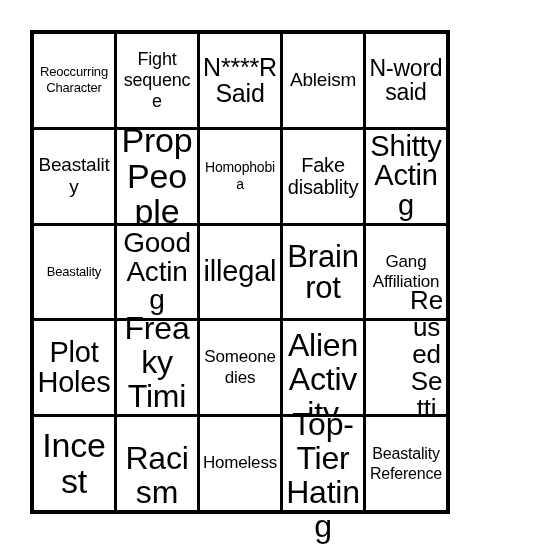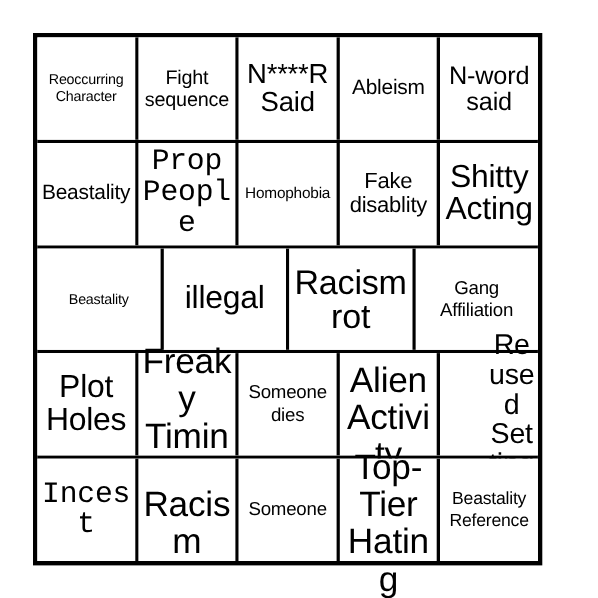--- a/index.html
+++ b/index.html
@@ -12,21 +12,21 @@
     height: 544px;
     overflow: hidden;
     font-family: "Liberation Sans", sans-serif;
     color: #000000;
   }
 
   #bingo-card {
     position: absolute;
     left: 30px;
     top: 30px;
-    width: 463px;
+    width: 420px;
     height: 484px;
     box-sizing: border-box;
     border: 4px solid #000000;
     background: #ffffff;
     display: flex;
     flex-direction: column;
   }
 
   .bingo-row {
     display: flex;
@@ -68,21 +68,21 @@
   .fs-xs2  { font-size: 14px; line-height: 1.25; }
   .fs-s    { font-size: 16px; line-height: 1.2; }
   .fs-s2   { font-size: 17px; line-height: 1.2; }
   .fs-m    { font-size: 18px; line-height: 1.15; }
   .fs-m2   { font-size: 19px; line-height: 1.15; }
   .fs-m3   { font-size: 20px; line-height: 1.12; }
   .fs-l    { font-size: 23px; line-height: 1.08; }
   .fs-l2   { font-size: 32px; line-height: 1.06; margin-top: 24px; }
   .fs-l3   { font-size: 25px; line-height: 1.06; }
   .fs-xl   { font-size: 26px; line-height: 1.04; margin-left: 41px; }
-  .fs-xl2  { font-size: 27px; line-height: 1.04; font-family: Liberation Mono, monospace; }
+  .fs-xl2  { font-size: 34px; line-height: 1.04; }
   .fs-xl3  { font-size: 28px; line-height: 1.02; }
   .fs-xxl  { font-size: 29px; line-height: 1.02; }
   .fs-xxxl { font-size: 31px; line-height: 1.0; }
 </style>
 </head>
 <body>
 
 <div id="bingo-card">
     <div class="bingo-row">
       <div class="bingo-cell">
@@ -116,24 +116,27 @@
       </div>
       <div class="bingo-cell">
         <span class="cell-text fs-xxl">Shitty Acting</span>
       </div>
     </div>
     <div class="bingo-row">
       <div class="bingo-cell">
         <span class="cell-text fs-xs">Beastality</span>
       </div>
       <div class="bingo-cell">
+        <span class="cell-text fs-xl3">Good Acting</span>
+      </div>
+      <div class="bingo-cell">
         <span class="cell-text fs-xxl">illegal</span>
       </div>
       <div class="bingo-cell">
-        <span class="cell-text fs-xxxl">Racism rot</span>
+        <span class="cell-text fs-xxxl">Brain rot</span>
       </div>
       <div class="bingo-cell">
         <span class="cell-text fs-s2">Gang Affiliation</span>
       </div>
     </div>
     <div class="bingo-row">
       <div class="bingo-cell">
         <span class="cell-text fs-xxl">Plot Holes</span>
       </div>
       <div class="bingo-cell">
@@ -150,21 +153,21 @@
       </div>
     </div>
     <div class="bingo-row">
       <div class="bingo-cell">
         <span class="cell-text fs-xl2">Incest</span>
       </div>
       <div class="bingo-cell">
         <span class="cell-text fs-l2">Racism</span>
       </div>
       <div class="bingo-cell">
-        <span class="cell-text fs-s2">Someone</span>
+        <span class="cell-text fs-s2">Homeless</span>
       </div>
       <div class="bingo-cell">
         <span class="cell-text fs-l2">Top-Tier Hating</span>
       </div>
       <div class="bingo-cell">
         <span class="cell-text fs-s">Beastality Reference</span>
       </div>
     </div>
   </div>
 

